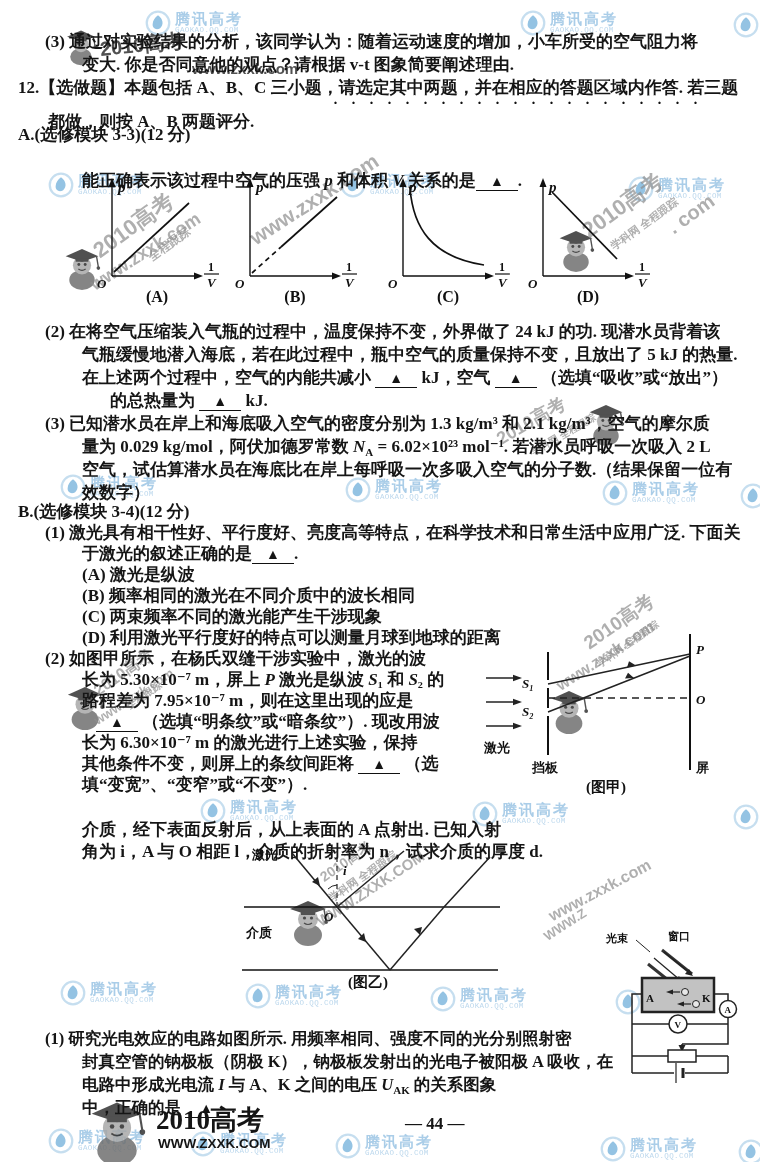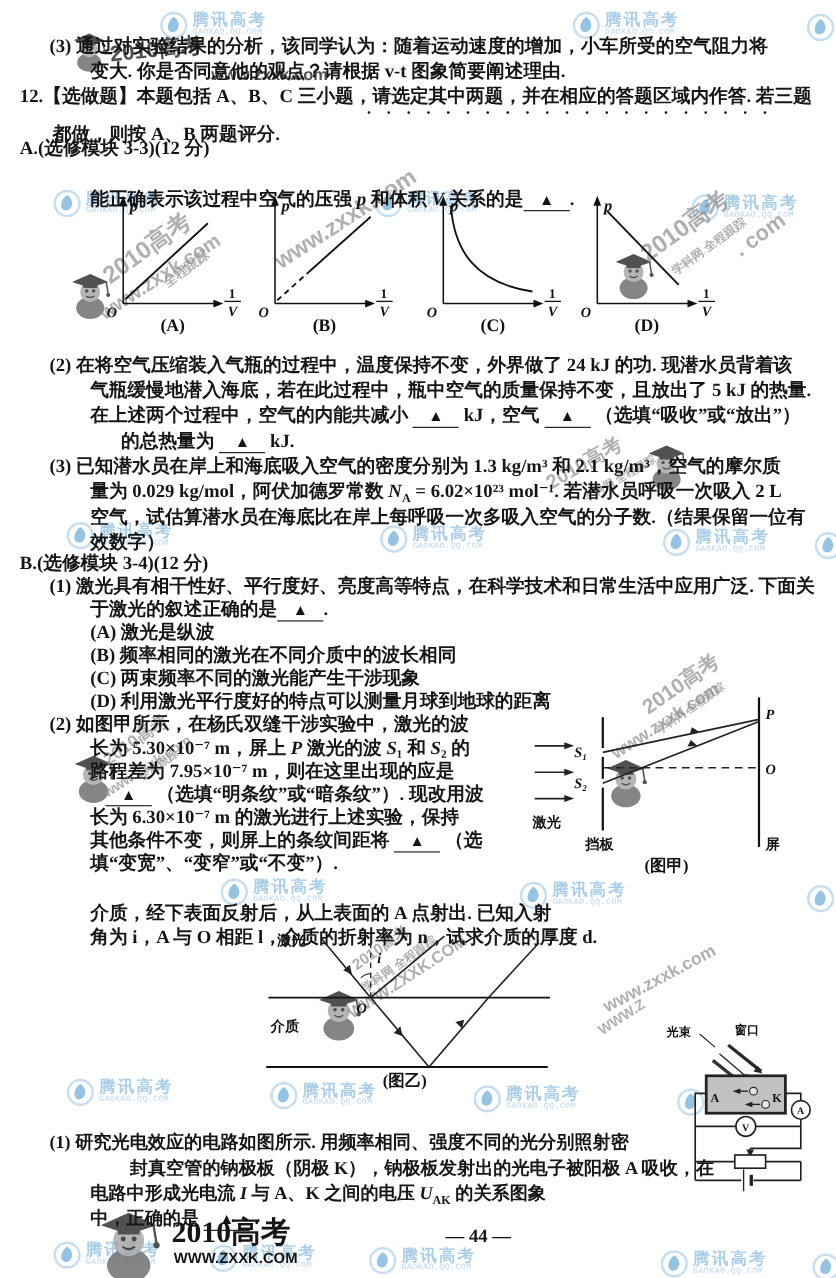--- a/index.html
+++ b/index.html
@@ -440,21 +440,21 @@
 
     <div class="ln b" style="left:18px;top:500px;">B.(选修模块 3-4)(12 分)</div>
     <div class="ln" style="left:45px;top:521px;">(1) 激光具有相干性好、平行度好、亮度高等特点，在科学技术和日常生活中应用广泛. 下面关</div>
     <div class="ln" style="left:82px;top:542px;"><span>于激光的叙述正确的是</span><span class="blank">▲</span><span>.</span></div>
     <div class="ln" style="left:82px;top:563px;">(A) 激光是纵波</div>
     <div class="ln" style="left:82px;top:584px;">(B) 频率相同的激光在不同介质中的波长相同</div>
     <div class="ln" style="left:82px;top:605px;">(C) 两束频率不同的激光能产生干涉现象</div>
     <div class="ln" style="left:82px;top:626px;">(D) 利用激光平行度好的特点可以测量月球到地球的距离</div>
 
     <div class="ln" style="left:45px;top:647px;">(2) 如图甲所示，在杨氏双缝干涉实验中，激光的波</div>
-    <div class="ln" style="left:82px;top:668px;"><span>长为 5.30×10⁻⁷ m，屏上 </span><span class="it">P</span><span> 激光的波 </span><span class="it">S</span><span>₁</span><span> 和 </span><span class="it">S</span><span>₂</span><span> 的</span></div>
+    <div class="ln" style="left:82px;top:668px;"><span>长为 5.30×10⁻⁷ m，屏上 </span><span class="it">P</span><span> 激光是纵波 </span><span class="it">S</span><span>₁</span><span> 和 </span><span class="it">S</span><span>₂</span><span> 的</span></div>
     <div class="ln" style="left:82px;top:689px;">路程差为 7.95×10⁻⁷ m，则在这里出现的应是</div>
     <div class="ln" style="left:96px;top:710px;"><span class="blank">▲</span><span> （选填“明条纹”或“暗条纹”）. 现改用波</span></div>
     <div class="ln" style="left:82px;top:731px;">长为 6.30×10⁻⁷ m 的激光进行上述实验，保持</div>
     <div class="ln" style="left:82px;top:773px;">填“变宽”、“变窄”或“不变”）.</div>
     <div class="ln" style="left:82px;top:752px;"><span>其他条件不变，则屏上的条纹间距将 </span><span class="blank">▲</span><span> （选</span></div>
 
     <svg class="fig" style="left:476px;top:620px;" width="285" height="185">
       <line class="wire" x1="10" y1="58" x2="40" y2="58"></line>
       <polygon points="46,58 37,54.8 37,61.2" fill="#222"></polygon>
       <line class="wire" x1="10" y1="82" x2="40" y2="82"></line>
@@ -497,21 +497,21 @@
       <line class="wire" x1="105" y1="62" x2="158" y2="125"></line>
       <polygon points="134,97 126,94 132,88" fill="#222"></polygon>
       <line class="wire" x1="158" y1="125" x2="212" y2="62"></line>
       <polygon points="188,90 182,84 190,82" fill="#222"></polygon>
       <line class="wire" x1="212" y1="62" x2="258" y2="12"></line>
       <text x="14" y="92" font-size="13">介质</text>
       <text x="116" y="142" font-size="15">(图乙)</text>
     </svg>
 
     <div class="ln c" style="left:45px;top:1028px;">(1) 研究光电效应的电路如图所示. 用频率相同、强度不同的光分别照射密</div>
-    <div class="ln c" style="left:82px;top:1051px;margin-left:36px;">封真空管的钠极板（阴极 K），钠极板发射出的光电子被阳极 A 吸收，在</div>
+    <div class="ln c" style="left:82px;top:1051px;">封真空管的钠极板（阴极 K），钠极板发射出的光电子被阳极 A 吸收，在</div>
     <div class="ln c" style="left:82px;top:1074px;"><span>电路中形成光电流 </span><span class="it">I</span><span> 与 A、K 之间的电压 </span><span class="it">U</span><span class="sub">AK</span><span> 的关系图象</span></div>
     <div class="ln c" style="left:82px;top:1097px;"><span>中，正确的是 </span><span class="blank">▲</span><span> .</span></div>
 
     <svg class="fig" style="left:592px;top:930px;" width="175" height="165">
       <text x="14" y="12" font-size="11">光束</text>
       <line x1="44" y1="10" x2="58" y2="22" stroke="#222" stroke-width="1"></line>
       <text x="76" y="10" font-size="11">窗口</text>
       <line x1="56" y1="34" x2="86" y2="58" stroke="#333" stroke-width="3"></line>
       <line x1="70" y1="20" x2="100" y2="44" stroke="#333" stroke-width="3"></line>
       <line x1="62" y1="28" x2="88" y2="50" stroke="#222" stroke-width="1.2"></line>

